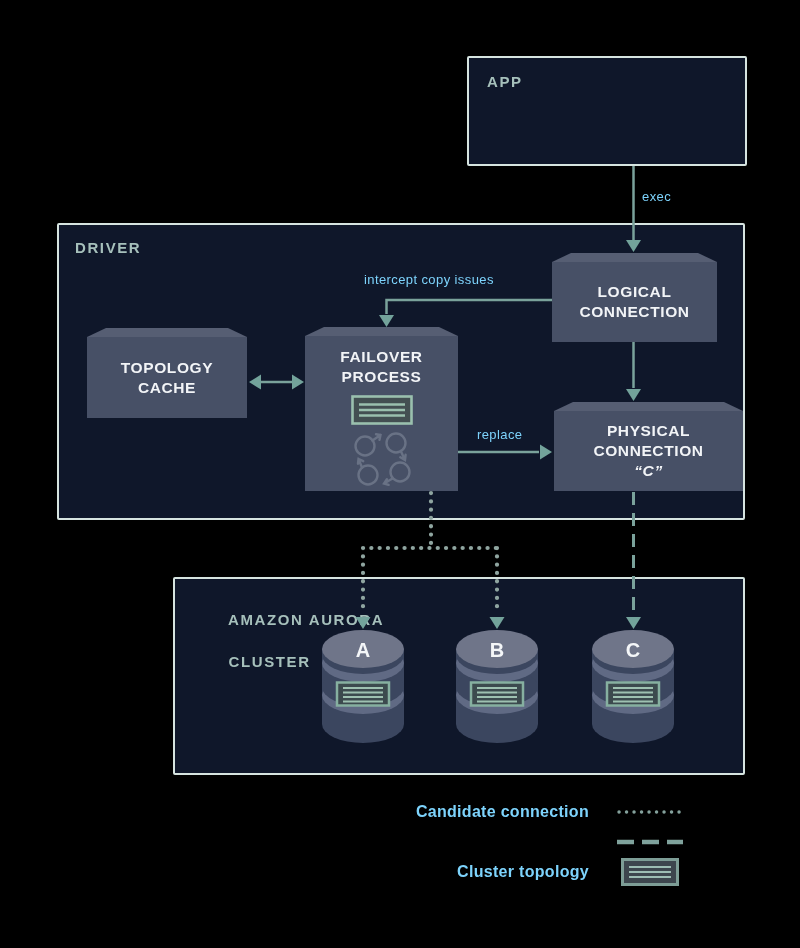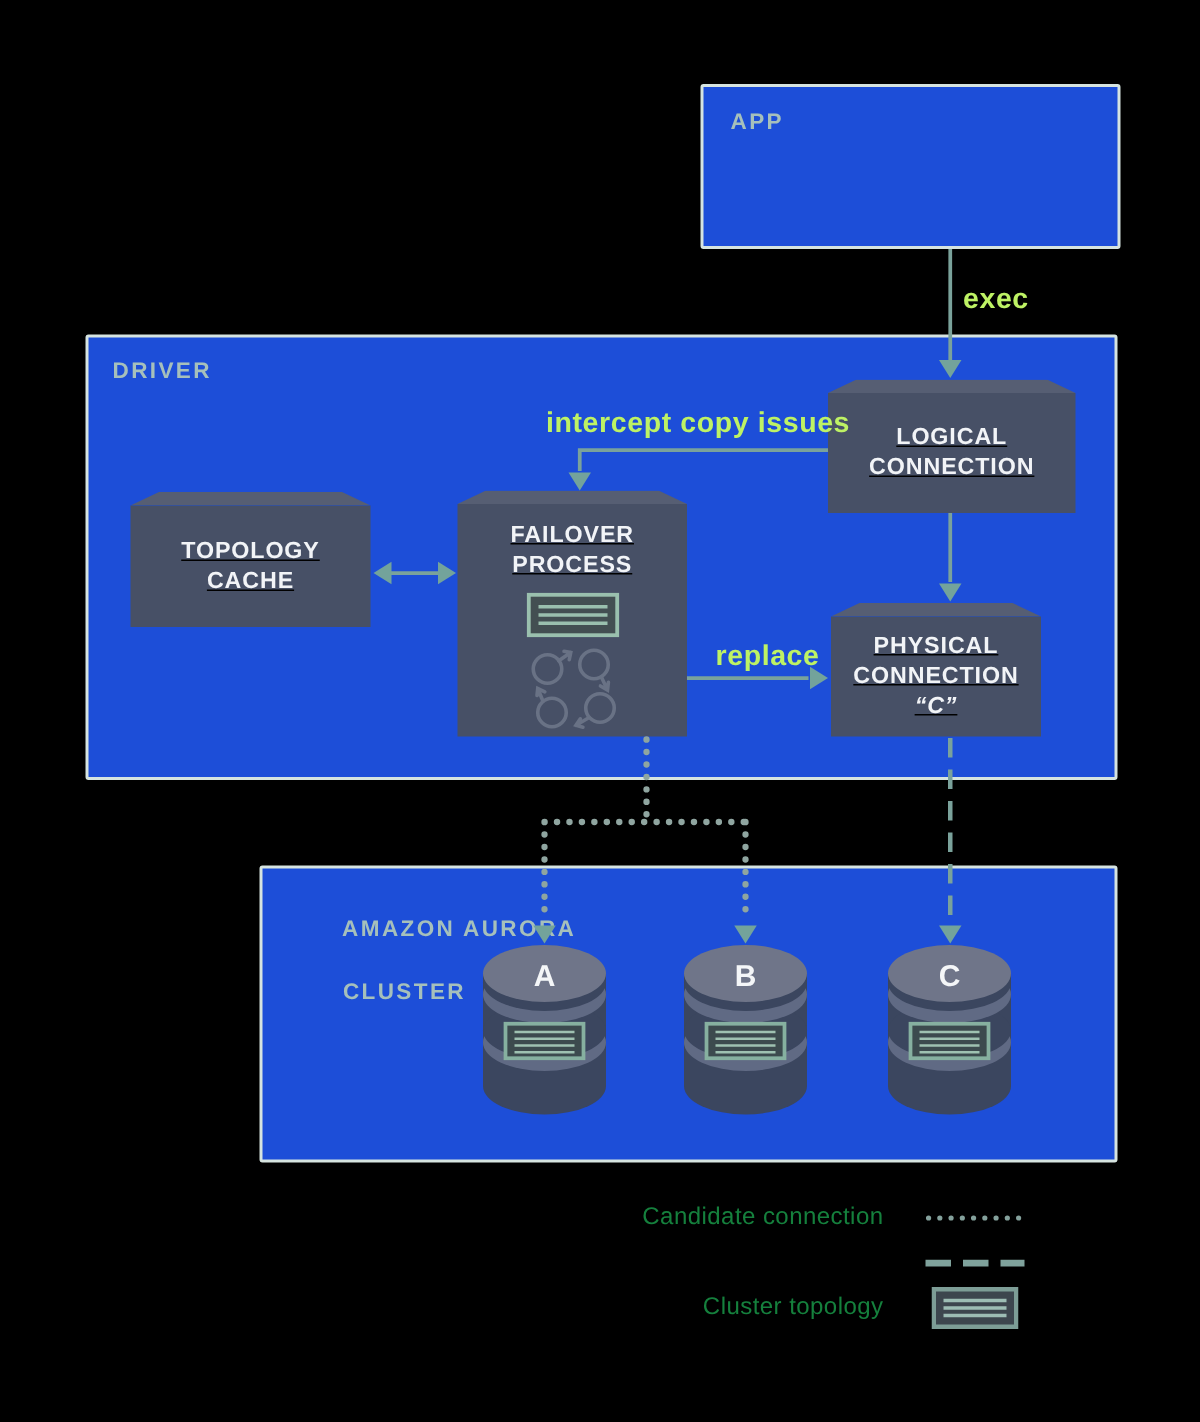--- a/index.html
+++ b/index.html
@@ -2,60 +2,60 @@
 <html><head>
 <meta charset="utf-8">
 <style>
   html,body{margin:0;padding:0;background:#000;}
   .stage{
     position:relative;width:800px;height:948px;background:#000000;
     font-family:"Liberation Sans",sans-serif;overflow:hidden;
   }
   
   .panel{
-    position:absolute;background:#1d4ed8;border:2px solid #d6e4e0;
+    position:absolute;background:#0f172a;border:2px solid #d6e4e0;
     border-radius:2px;box-sizing:border-box;z-index:1;
   }
   .panel-title{
     position:absolute;font-size:15px;font-weight:700;color:#a6c0bb;
     letter-spacing:1.6px;line-height:21px;white-space:pre;
   }
   
-  .node{position:absolute;z-index:2;text-decoration:underline;}
+  .node{position:absolute;z-index:2;}
   .node-top{
     height:9px;background:#565e73;
     clip-path:polygon(19px 0,calc(100% - 19px) 0,100% 100%,0 100%);
   }
   .node-front{
     background:#475066;display:flex;flex-direction:column;
     align-items:center;justify-content:center;
   }
   .node-label{
     font-size:15.5px;font-weight:700;color:#f2f4f7;letter-spacing:.6px;
     line-height:20px;text-align:center;
   }
   .node-label.quote{font-style:italic;}
   .failover .node-front{justify-content:flex-start;padding-top:11px;box-sizing:border-box;}
   .topo-icon{margin-top:8px;}
   .cycle-icon{margin-top:5px;}
   
   .overlay{position:absolute;left:0;top:0;z-index:3;pointer-events:none;}
   
   .edge-label{
-    position:absolute;z-index:4;font-size:19px;font-weight:700;
-    color:#bef264;letter-spacing:.4px;white-space:nowrap;
+    position:absolute;z-index:4;font-size:13px;font-weight:400;
+    color:#7dd3fc;letter-spacing:.4px;white-space:nowrap;
   }
   
   .cylinder{position:absolute;z-index:2;}
   .cyl-letter{font:700 20px "Liberation Sans",sans-serif;fill:#f4f6f8;}
   
   .legend{position:absolute;left:250px;top:797px;width:435px;z-index:4;}
   .legend-row{display:flex;align-items:center;justify-content:flex-end;height:30px;}
   .legend-label{
-    font-size:16px;font-weight:400;color:#15803d;letter-spacing:.3px;
+    font-size:16px;font-weight:700;color:#7dd3fc;letter-spacing:.3px;
     text-align:right;white-space:nowrap;
   }
   .legend-sample{width:70px;margin-left:26px;display:flex;justify-content:center;align-items:center;}
 </style>
 </head>
 <body>
 
 <div class="stage">
 
   <section class="panel" style="left:467px;top:56px;width:280px;height:110px;">
@@ -106,21 +106,21 @@
   </div>
 
   <div class="node" style="left:552px;top:253px;width:165px;">
     <div class="node-top"></div>
     <div class="node-front" style="height:80px;">
       <span class="node-label">LOGICAL</span>
       <span class="node-label">CONNECTION</span>
     </div>
   </div>
 
-  <div class="node" style="left:554px;top:402px;width:140px;">
+  <div class="node" style="left:554px;top:402px;width:189px;">
     <div class="node-top"></div>
     <div class="node-front" style="height:80px;">
       <span class="node-label">PHYSICAL</span>
       <span class="node-label">CONNECTION</span>
       <span class="node-label quote">“C”</span>
     </div>
   </div>
 
   <svg class="cylinder" style="left:320px;top:629px;" width="86" height="116" viewBox="0 0 86 116">
     <path d="M2 20 L2 95 A41 19 0 0 0 84 95 L84 20 Z" fill="#3b465f"></path>

